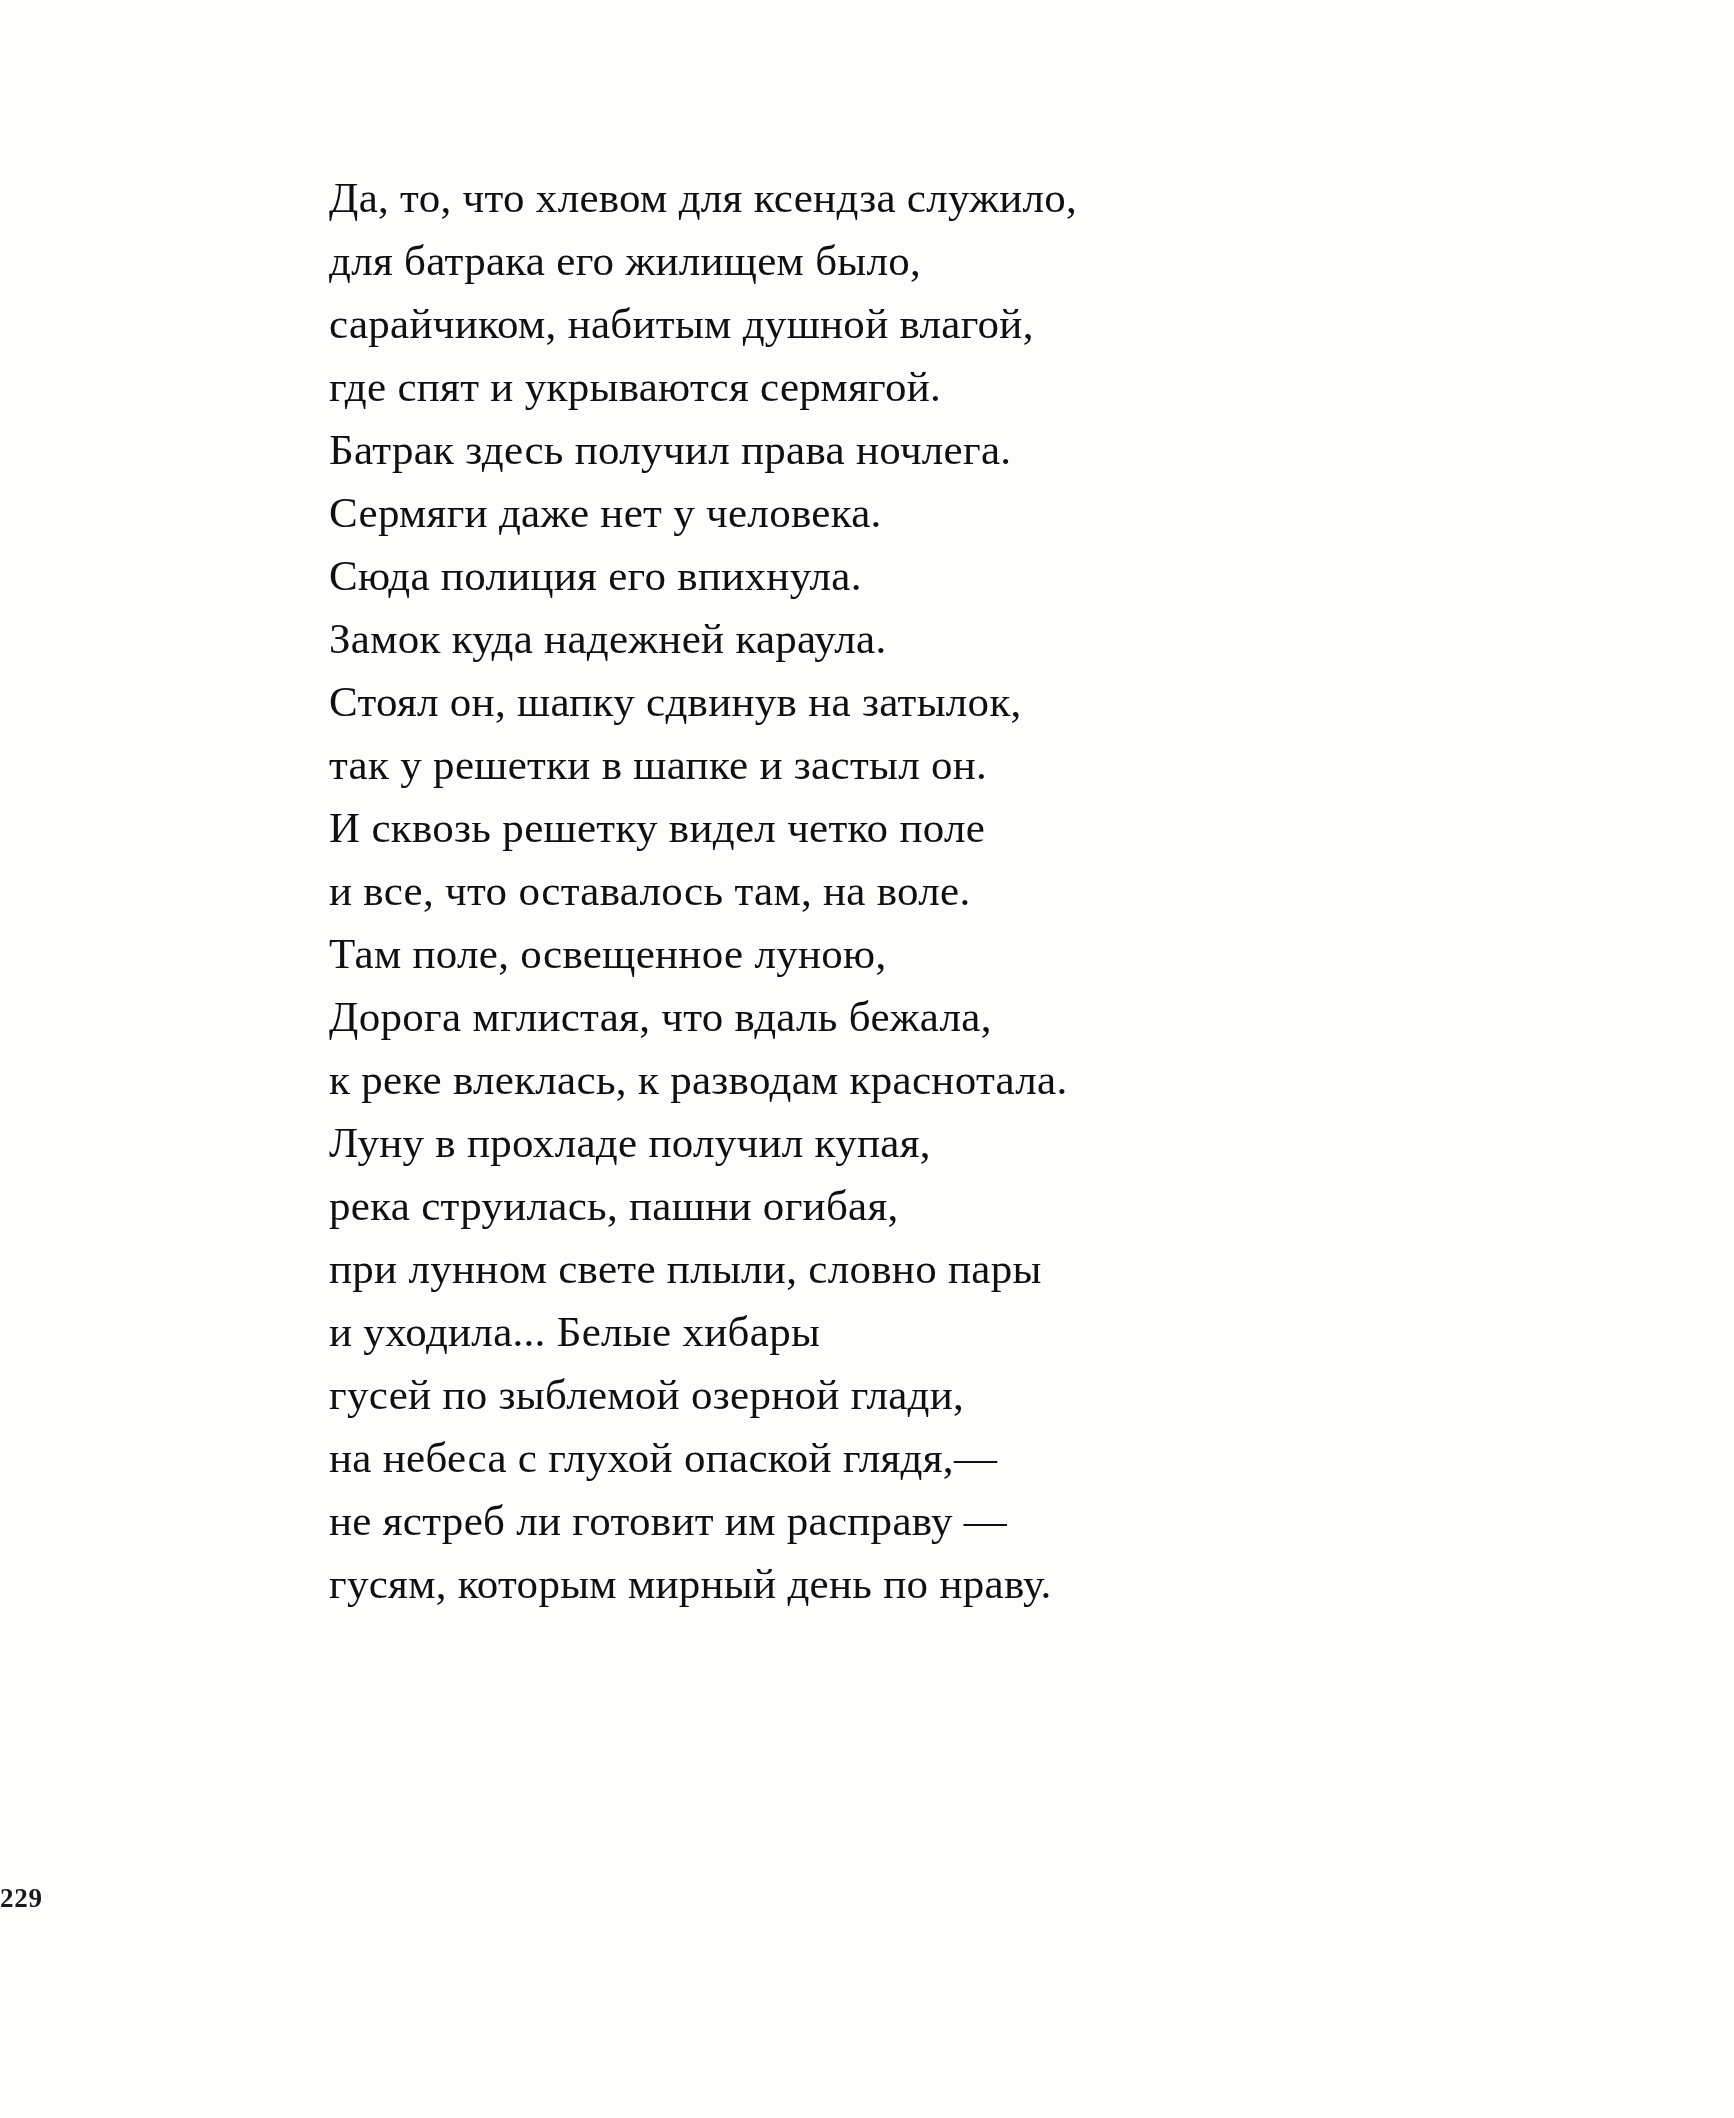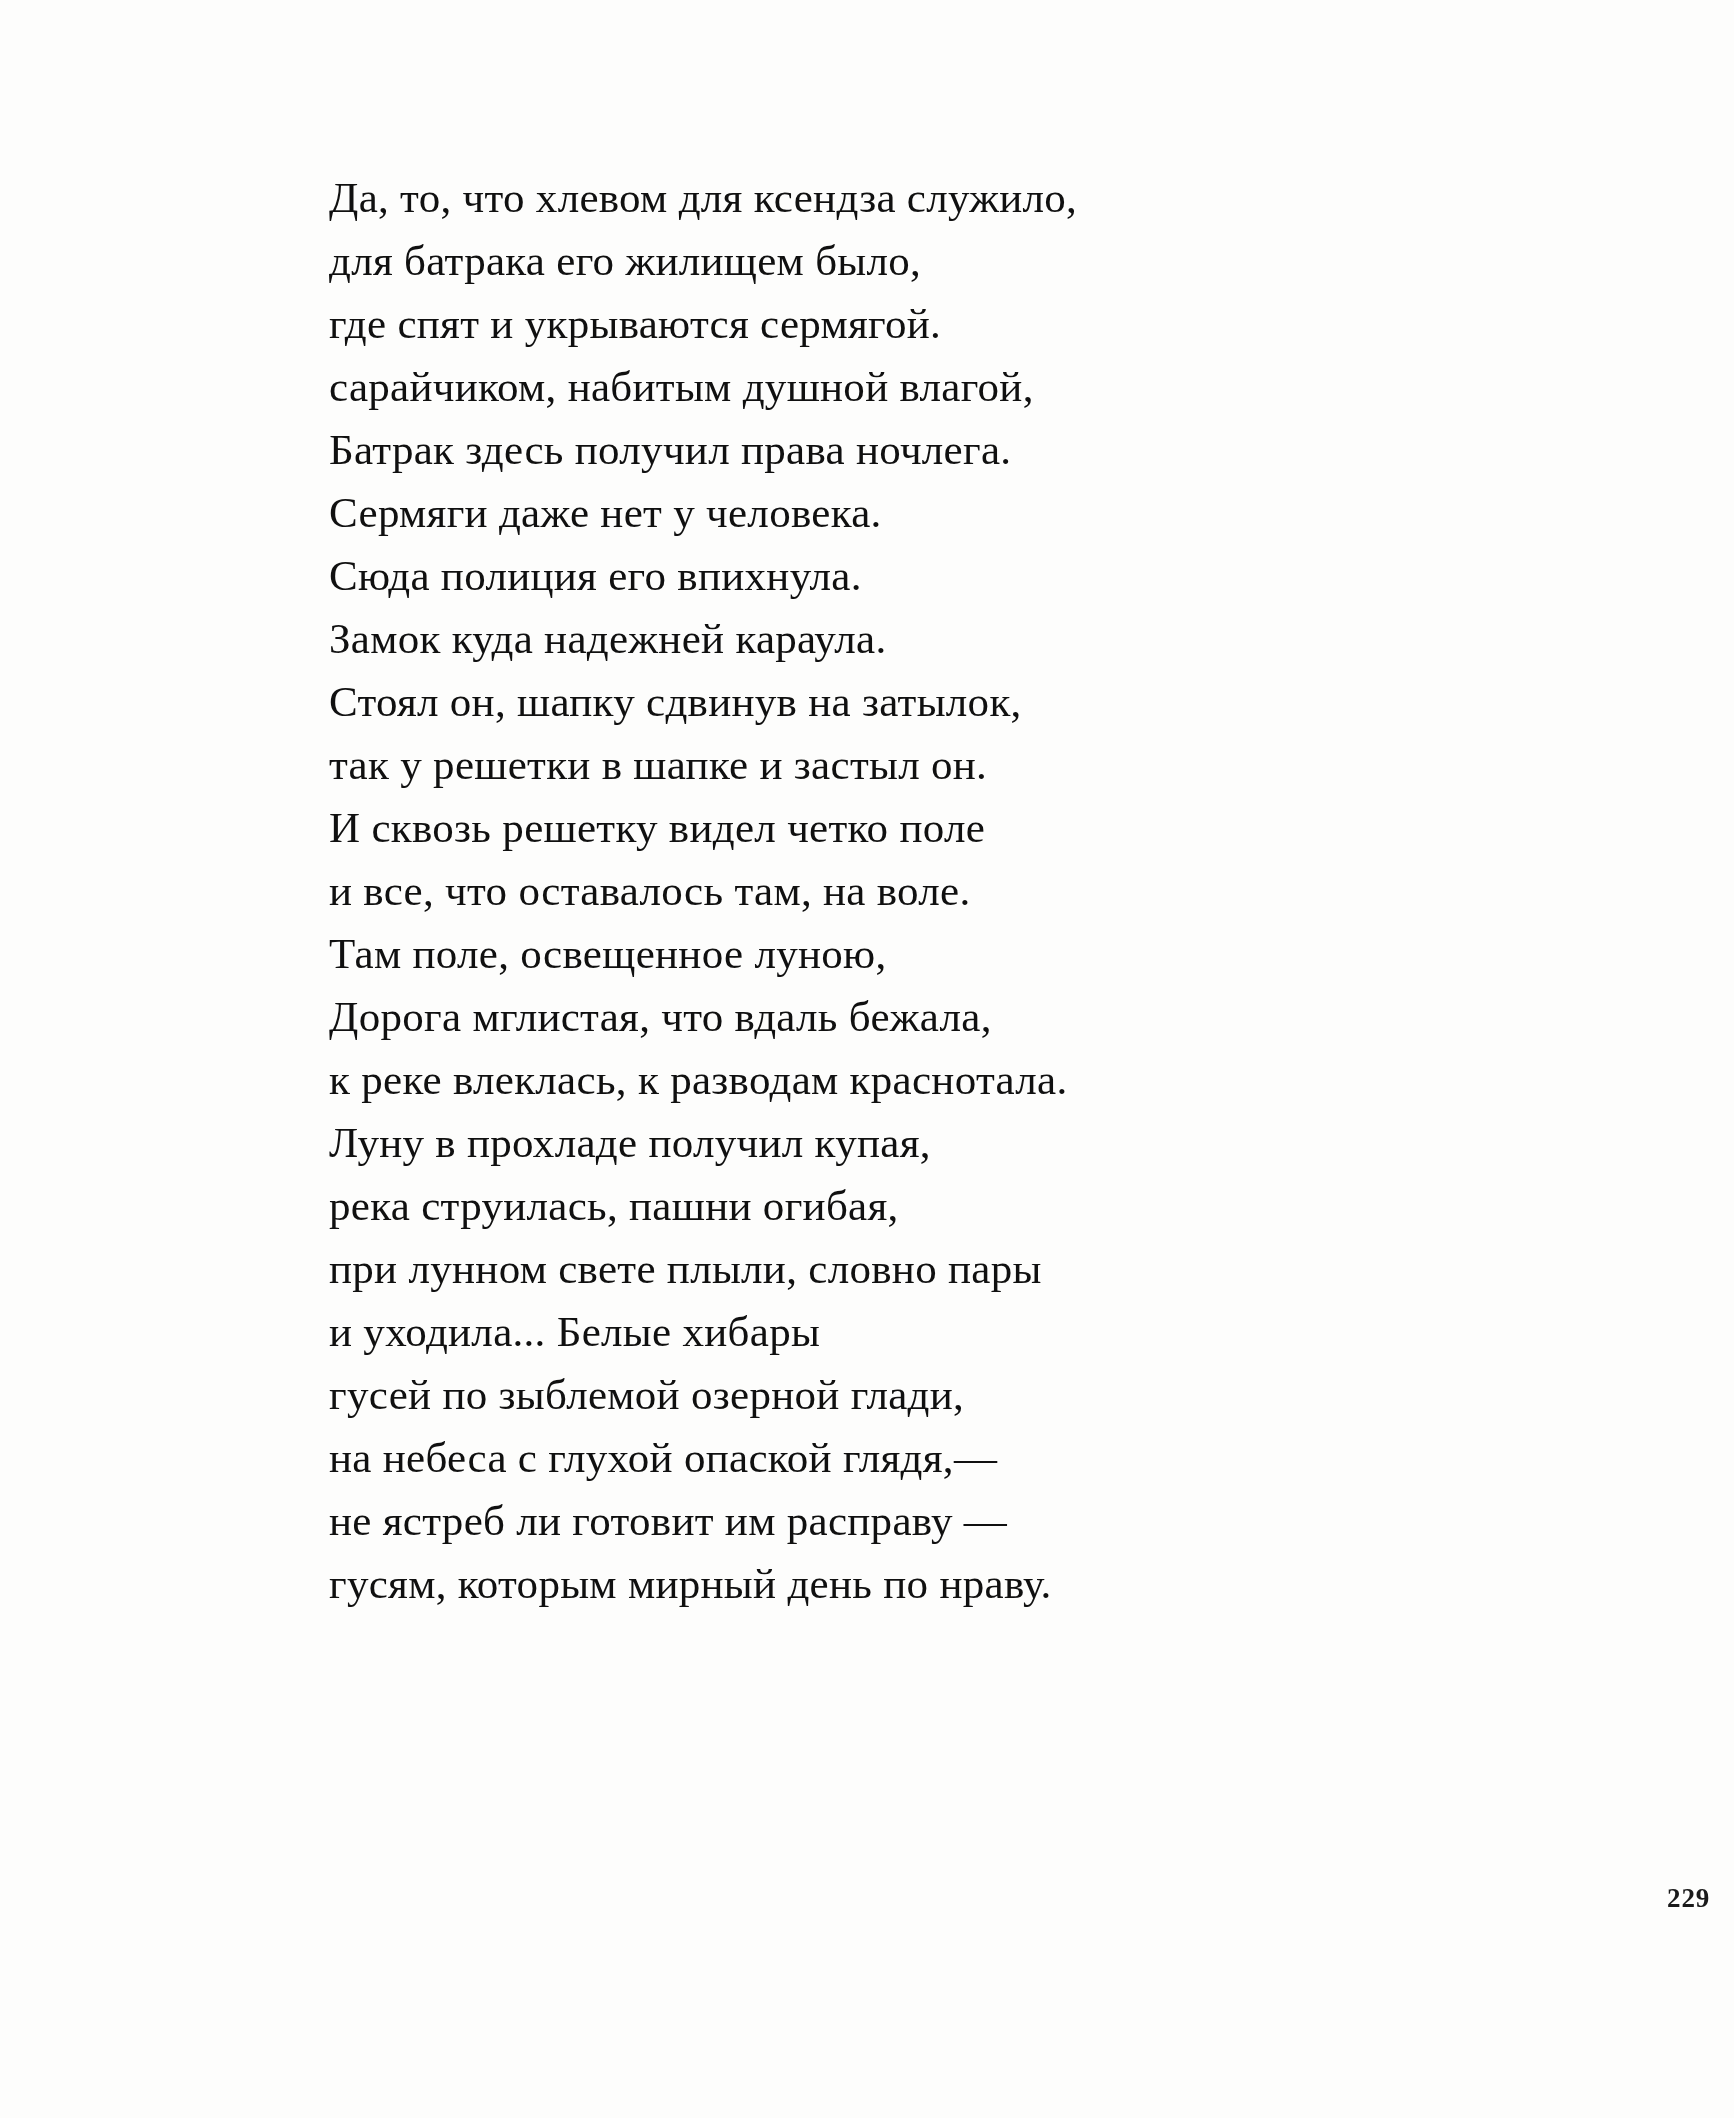--- a/index.html
+++ b/index.html
@@ -35,38 +35,38 @@
     letter-spacing: 0.3px;
     white-space: pre;
     color: #101010;
     font-weight: 400;
   }
   .page-number {
     position: absolute;
     top: 1883px;
     left: 0;
     width: 1710px;
-    text-align: right;
+    text-align: left;
     font-size: 27px;
     font-family: "Liberation Serif", serif;
     font-weight: 700;
     color: #1a1a1a;
     letter-spacing: 0.8px;
   }
 </style>
 </head>
 <body>
 
 <div class="page">
 
   <div class="poem-block">
     <div class="poem-line">Да, то, что хлевом для ксендза служило,</div>
     <div class="poem-line">для батрака его жилищем было,</div>
+    <div class="poem-line">сарайчиком, набитым душной влагой,</div>
     <div class="poem-line">где спят и укрываются сермягой.</div>
-    <div class="poem-line">сарайчиком, набитым душной влагой,</div>
     <div class="poem-line">Батрак здесь получил права ночлега.</div>
     <div class="poem-line">Сермяги даже нет у человека.</div>
     <div class="poem-line">Сюда полиция его впихнула.</div>
     <div class="poem-line">Замок куда надежней караула.</div>
     <div class="poem-line">Стоял он, шапку сдвинув на затылок,</div>
     <div class="poem-line">так у решетки в шапке и застыл он.</div>
     <div class="poem-line">И сквозь решетку видел четко поле</div>
     <div class="poem-line">и все, что оставалось там, на воле.</div>
     <div class="poem-line">Там поле, освещенное луною,</div>
     <div class="poem-line">Дорога мглистая, что вдаль бежала,</div>

